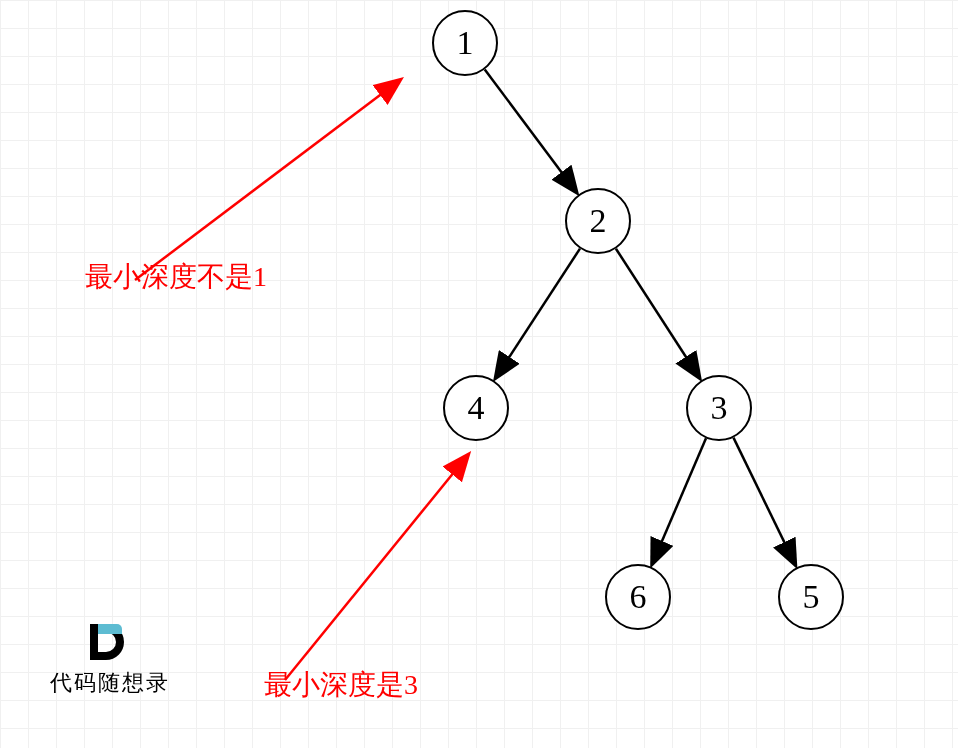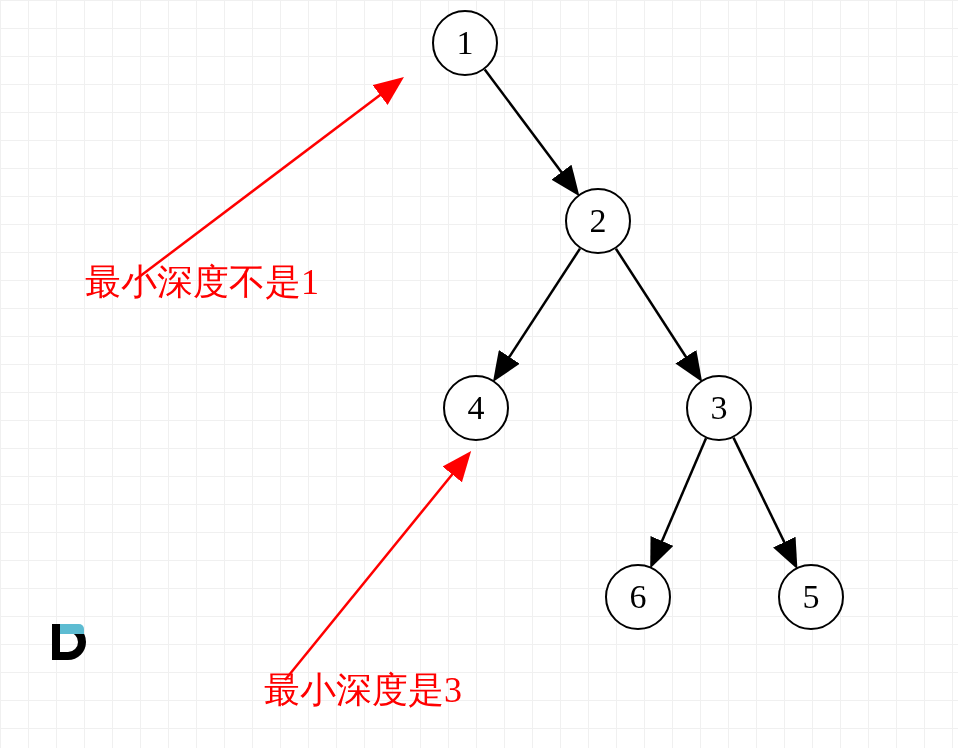--- a/index.html
+++ b/index.html
@@ -28,21 +28,21 @@
     background: #fff;
     display: flex;
     align-items: center;
     justify-content: center;
     font-size: 34px;
     font-family: "Times New Roman", serif;
   }
   .annotation {
     position: absolute;
     color: #ff0000;
-    font-size: 36px;
+    font-size: 28px;
     font-family: "SimSun", "宋体", serif;
     white-space: nowrap;
   }
   .watermark {
     position: absolute;
     left: 50px;
     top: 620px;
     text-align: center;
   }
   .watermark-logo {
@@ -145,13 +145,14 @@
 <div class="annotation" style="left:264px; top:666px;">
   <span>最小深度是3</span>
 </div>
 
 <div class="watermark">
   <div class="watermark-logo">
     <div class="watermark-logo-bar"></div>
     <div class="watermark-logo-d"></div>
     <div class="watermark-logo-top"></div>
   </div>
+  <div class="watermark-text">代码随想录</div>
 </div>
 
 </body></html>

